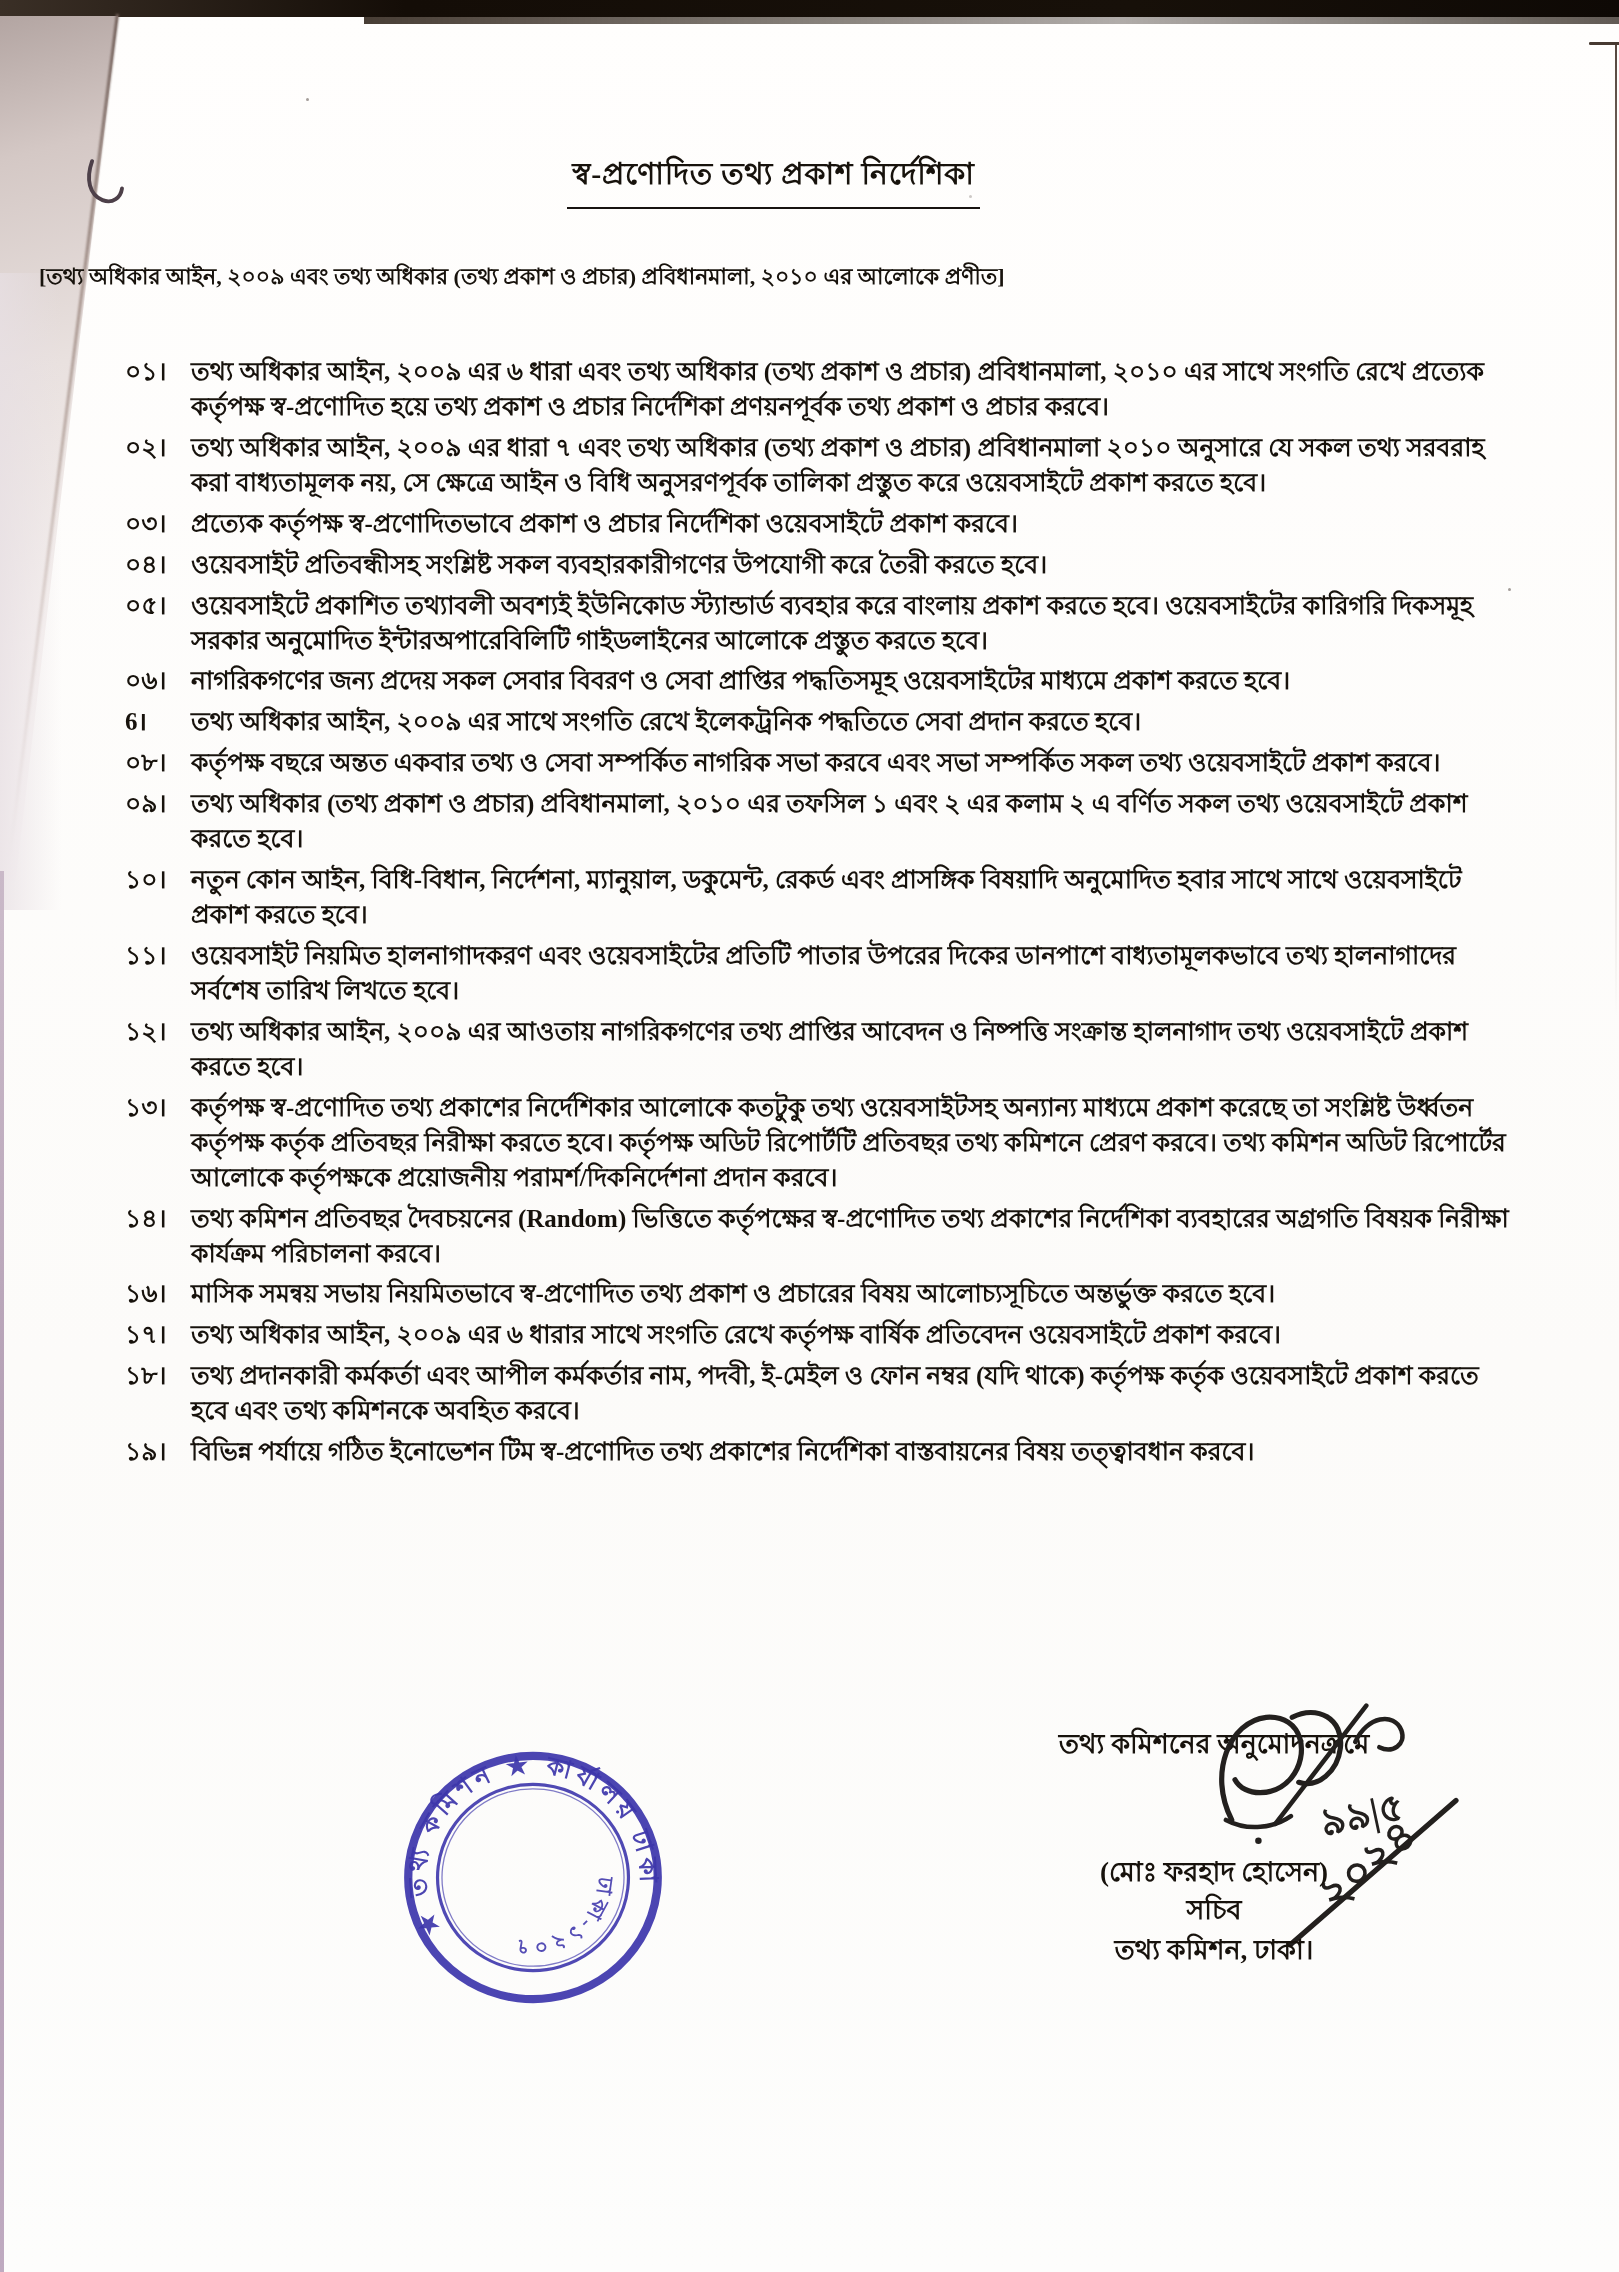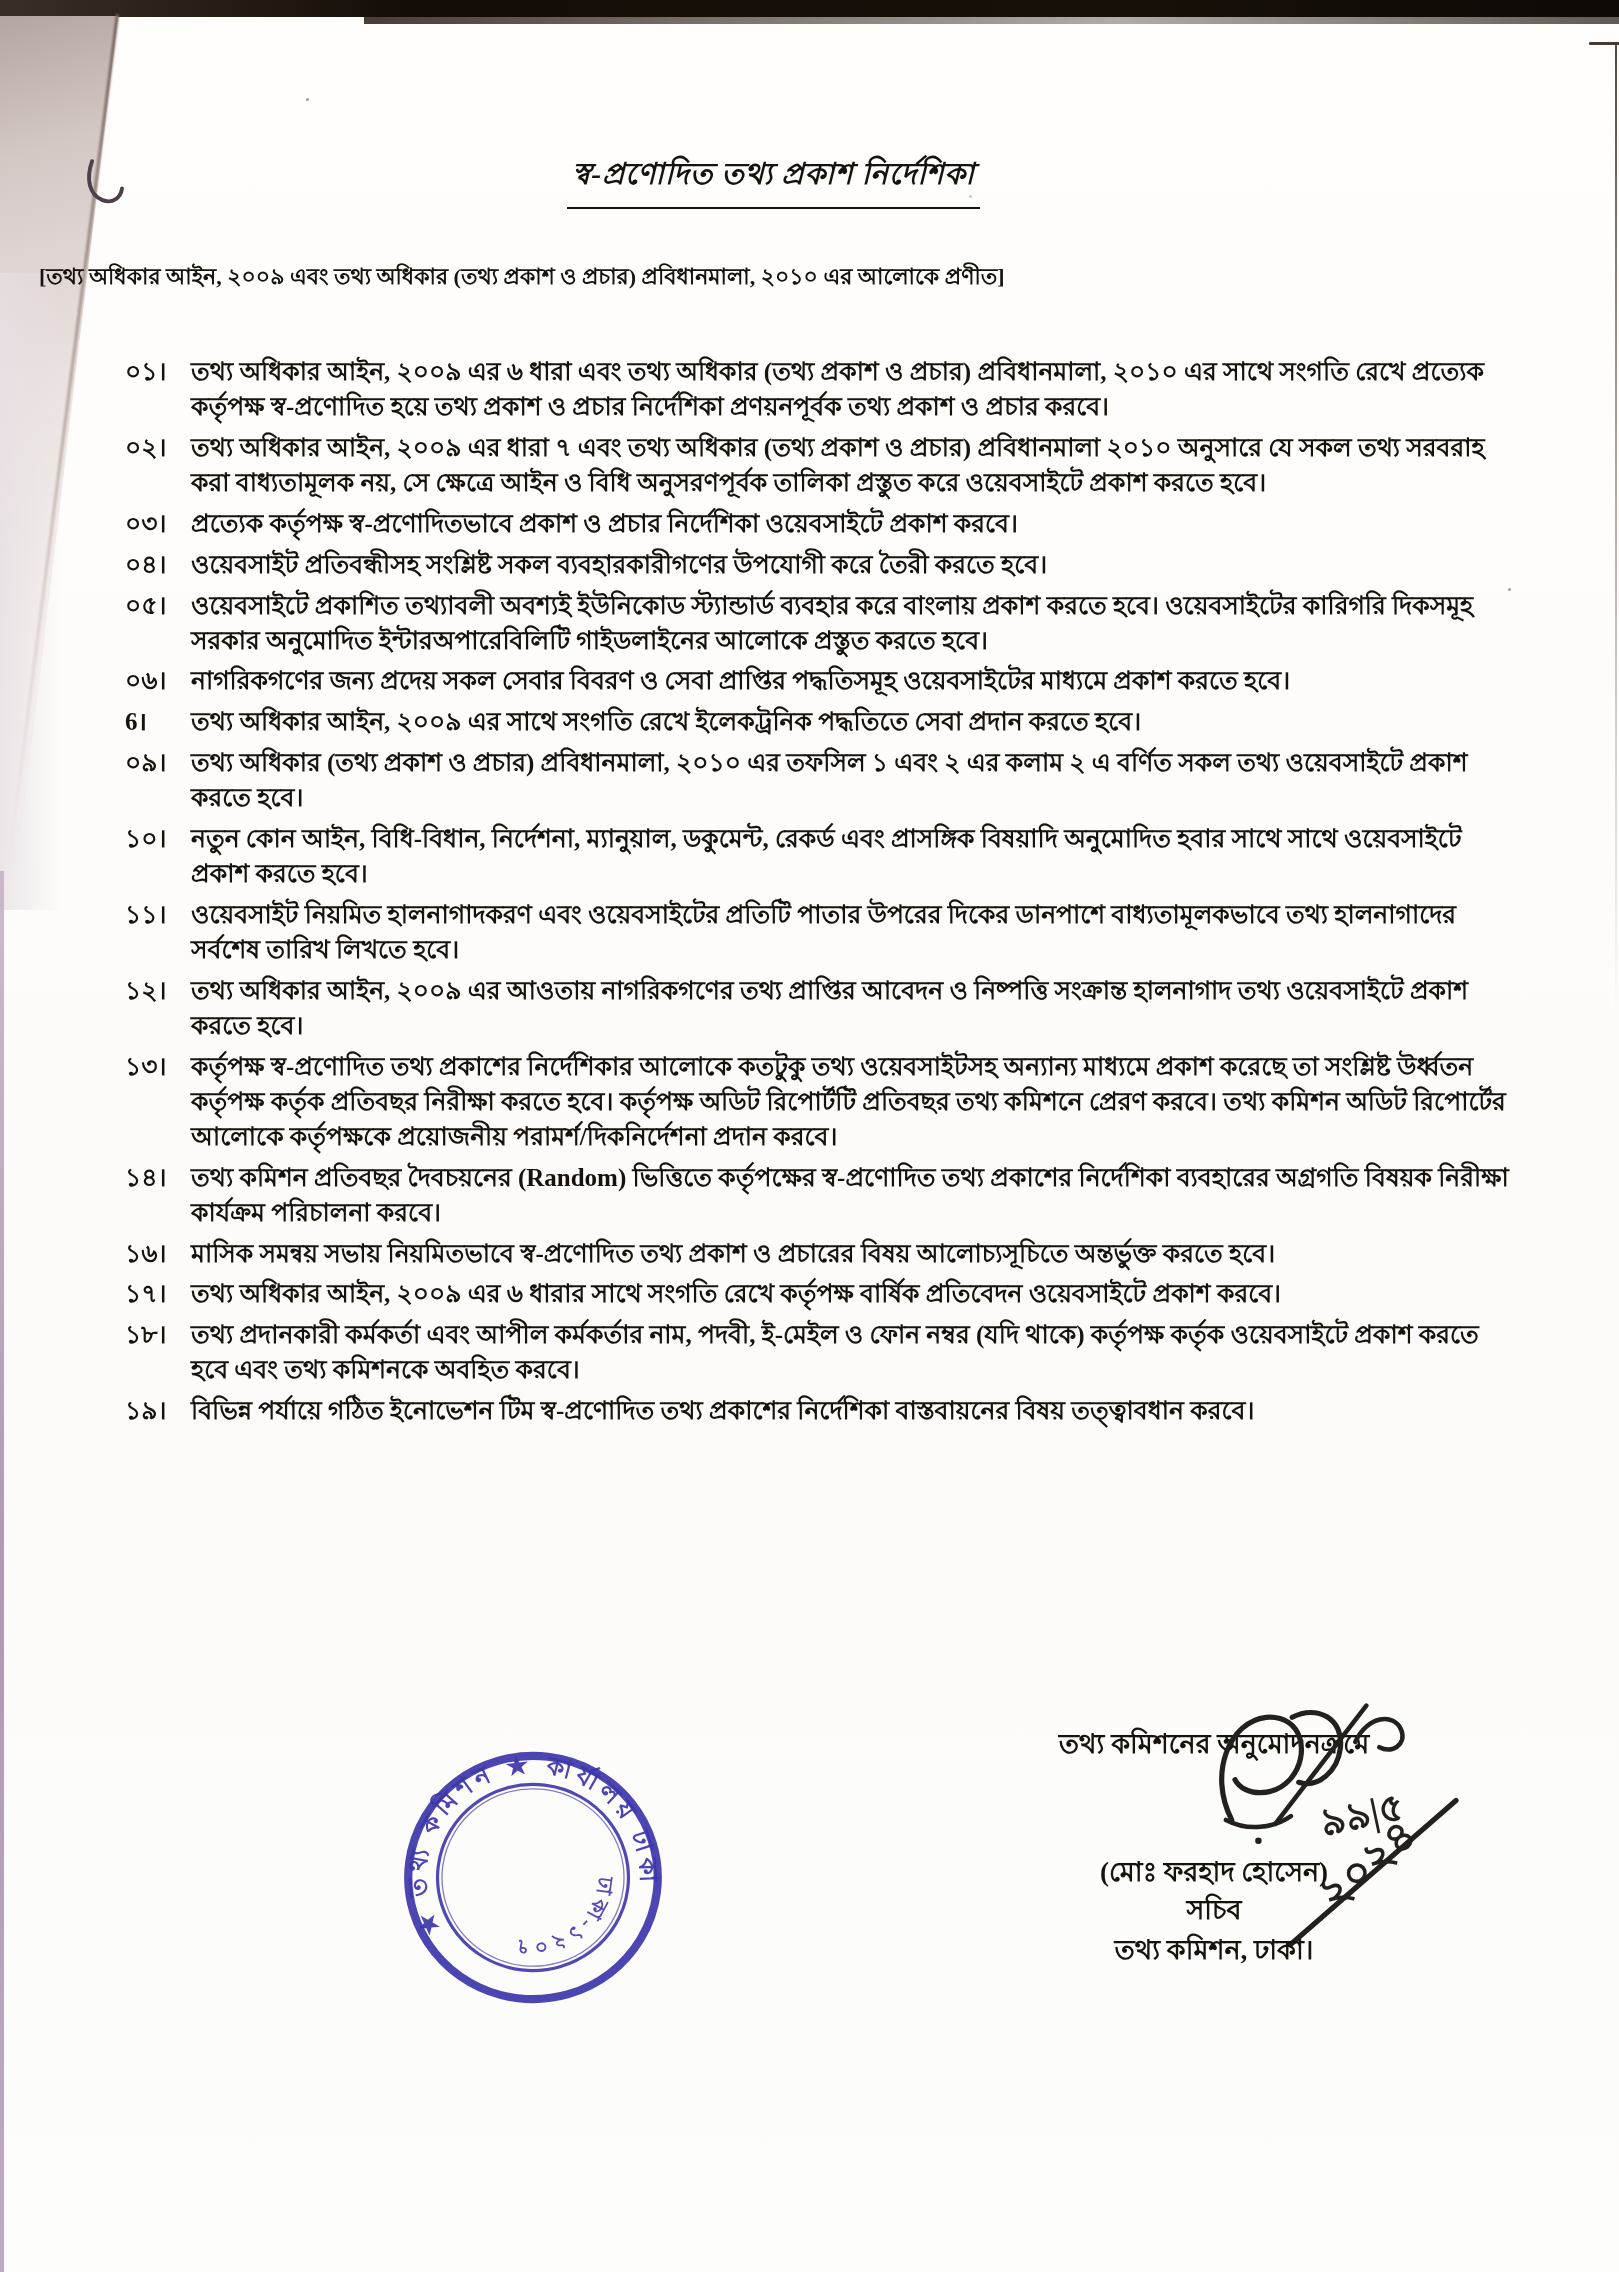--- a/index.html
+++ b/index.html
@@ -30,21 +30,21 @@
     background:linear-gradient(#c3b1c2,#a188a3 50%,#b49cb6);opacity:.85;}
   .right-line{position:absolute;right:3.3px;top:42px;height:975px;width:2px;
     background:linear-gradient(#54463e,#a5968e 35%,rgba(210,200,195,0));}
   .right-notch{position:absolute;right:0;top:42px;width:31px;height:2.6px;background:#473a32;border-radius:1.3px;}
   .speck{position:absolute;width:3.3px;height:3.3px;border-radius:50%;background:#5a4f49;opacity:.55;}
   .c-mark{position:absolute;left:83px;top:157px;}
 
   
   .title-wrap{position:absolute;top:150px;left:0;width:1547px;text-align:center;}
   .title-text{display:inline-block;font-size:30px;font-weight:700;
-    border-bottom:2.6px solid #171310;padding:0 5.2px 5.9px;letter-spacing:0.7px;font-style:italic;}
+    border-bottom:2.6px solid #171310;padding:0 5.2px 5.9px;letter-spacing:0.7px;}
   .subtitle{position:absolute;top:259px;left:39px;width:1554px;text-align:left;
     font-size:22px;font-weight:700;}
 
   .list{position:absolute;top:354px;left:125px;width:1389px;
     font-size:25px;line-height:35px;font-weight:700;}
   .item{display:flex;margin-bottom:5.9px;}
   .item .num{flex:0 0 66px;}
   .item .txt{flex:1;}
 
   .rightcol{position:absolute;left:1011px;width:406px;text-align:center;font-weight:700;}
@@ -114,20 +114,24 @@
       <div class="item">
         <span class="num">০৬।</span>
         <span class="txt">নাগরিকগণের জন্য প্রদেয় সকল সেবার বিবরণ ও সেবা প্রাপ্তির পদ্ধতিসমূহ ওয়েবসাইটের মাধ্যমে প্রকাশ করতে হবে।</span>
       </div>
 
       <div class="item">
         <span class="num">6।</span>
         <span class="txt">তথ্য অধিকার আইন, ২০০৯ এর সাথে সংগতি রেখে ইলেকট্রনিক পদ্ধতিতে সেবা প্রদান করতে হবে।</span>
       </div>
 
+      <div class="item">
+        <span class="num">০৮।</span>
+        <span class="txt">কর্তৃপক্ষ বছরে অন্তত একবার তথ্য ও সেবা সম্পর্কিত নাগরিক সভা করবে এবং সভা সম্পর্কিত সকল তথ্য ওয়েবসাইটে প্রকাশ করবে।</span>
+      </div>
 
       <div class="item">
         <span class="num">০৯।</span>
         <span class="txt">তথ্য অধিকার (তথ্য প্রকাশ ও প্রচার) প্রবিধানমালা, ২০১০ এর তফসিল ১ এবং ২ এর কলাম ২ এ বর্ণিত সকল তথ্য ওয়েবসাইটে প্রকাশ করতে হবে।</span>
       </div>
 
       <div class="item">
         <span class="num">১০।</span>
         <span class="txt">নতুন কোন আইন, বিধি-বিধান, নির্দেশনা, ম্যানুয়াল, ডকুমেন্ট, রেকর্ড এবং প্রাসঙ্গিক বিষয়াদি অনুমোদিত হবার সাথে সাথে ওয়েবসাইটে প্রকাশ করতে হবে।</span>
       </div>

